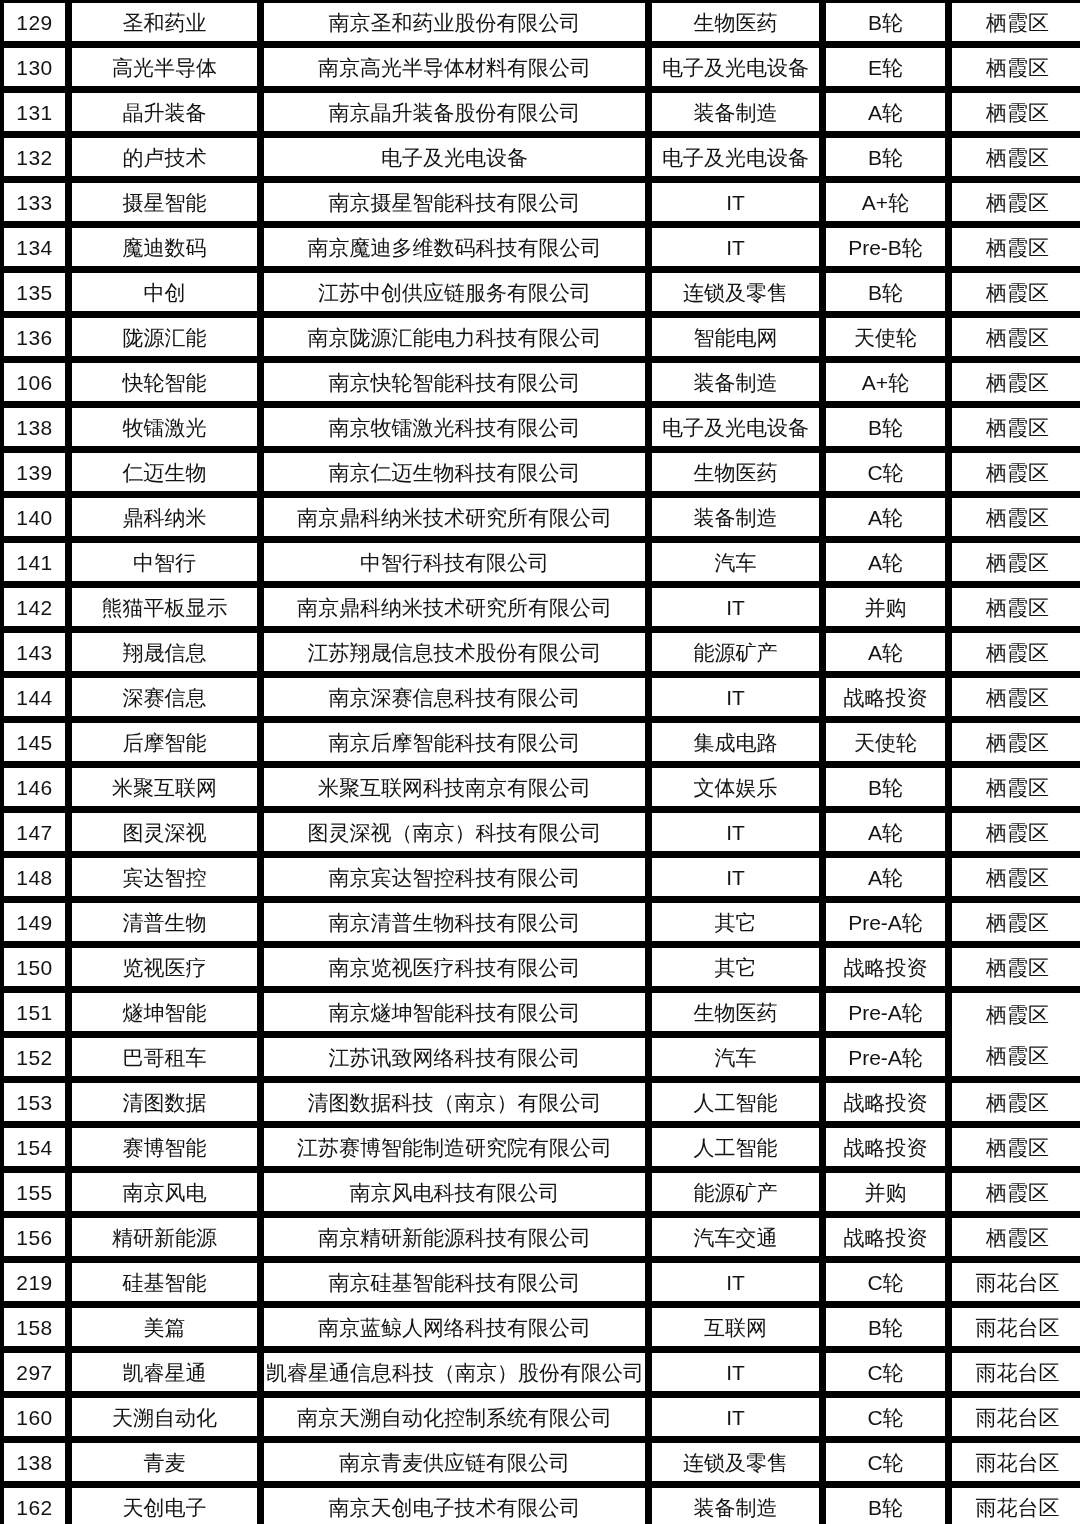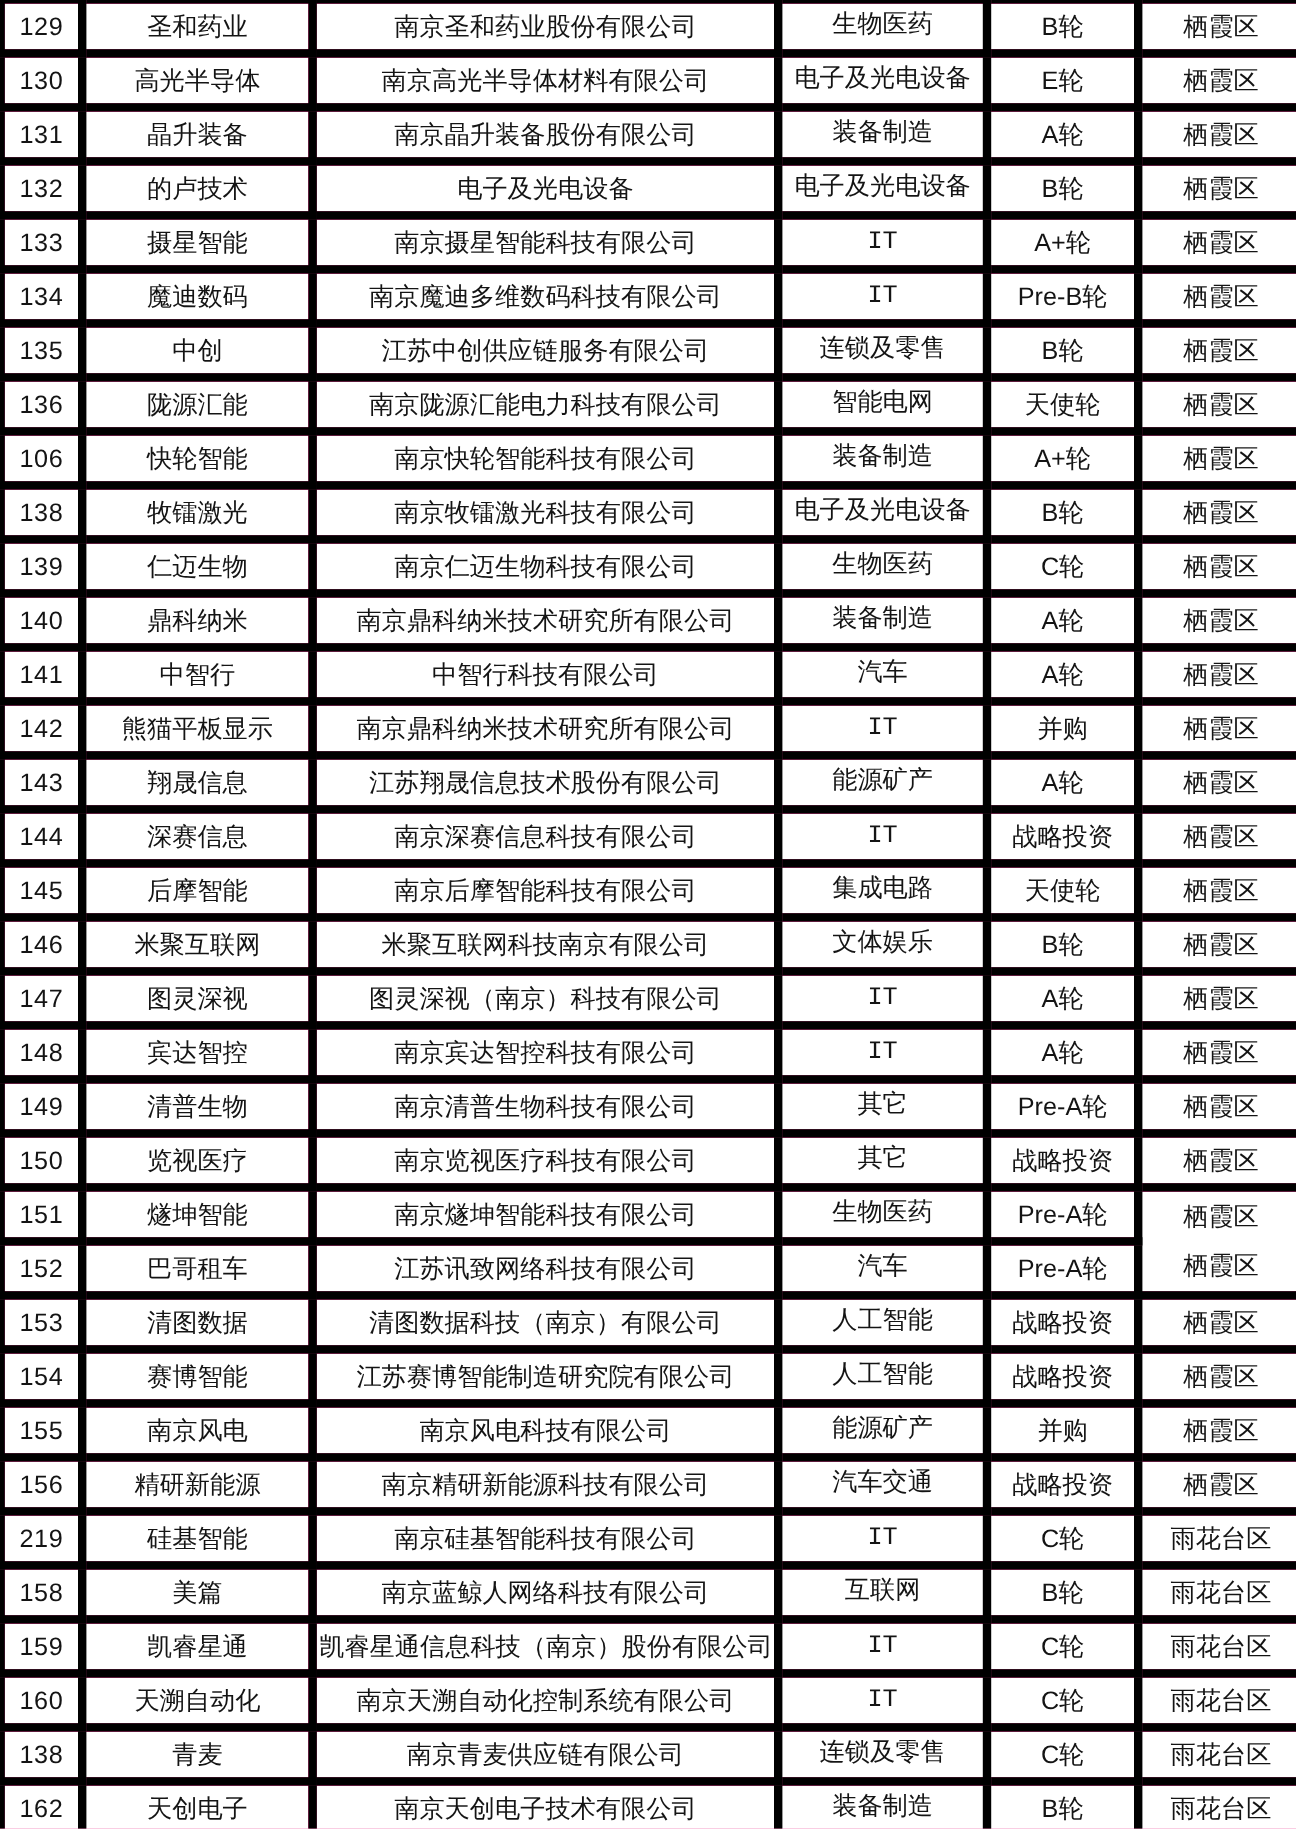--- a/index.html
+++ b/index.html
@@ -4,21 +4,21 @@
 <style>
   html, body {
     margin: 0;
     padding: 0;
     background: #ffffff;
   }
   .viewport {
     width: 1080px;
     height: 1524px;
     overflow: hidden;
-    background: #ec4899;
+    background: #eab308;
     position: relative;
   }
   table.companies {
     border-collapse: collapse;
     table-layout: fixed;
     width: 1086px;
     margin: -4px 0 0 -3px;
     font-family: "Liberation Sans", sans-serif;
     color: #141414;
   }
@@ -29,21 +29,21 @@
     vertical-align: middle;
     height: 38px;
     padding: 0 2px;
     font-size: 21px;
     line-height: 1;
     white-space: nowrap;
     overflow: hidden;
   }
   td.c-no { font-size: 22px; letter-spacing: 0.5px; }
   td.c-full-name { font-size: 20px; }
-  td.c-industry { font-size: 20px; font-family: Liberation Mono, monospace; }
+  td.c-industry { font-size: 20px; }
   td.c-district.merged { padding: 0; }
   td.c-district.merged .half {
     height: 41px;
     display: flex;
     align-items: center;
     justify-content: center;
   }
 </style>
 </head>
 <body>
@@ -295,21 +295,21 @@
         </tr>
         <tr>
           <td class="c-no">158</td>
           <td class="c-short-name">美篇</td>
           <td class="c-full-name">南京蓝鲸人网络科技有限公司</td>
           <td class="c-industry">互联网</td>
           <td class="c-round">B轮</td>
           <td class="c-district">雨花台区</td>
         </tr>
         <tr>
-          <td class="c-no">159</td>
+          <td class="c-no">297</td>
           <td class="c-short-name">凯睿星通</td>
           <td class="c-full-name">凯睿星通信息科技（南京）股份有限公司</td>
           <td class="c-industry">IT</td>
           <td class="c-round">C轮</td>
           <td class="c-district">雨花台区</td>
         </tr>
         <tr>
           <td class="c-no">160</td>
           <td class="c-short-name">天溯自动化</td>
           <td class="c-full-name">南京天溯自动化控制系统有限公司</td>

